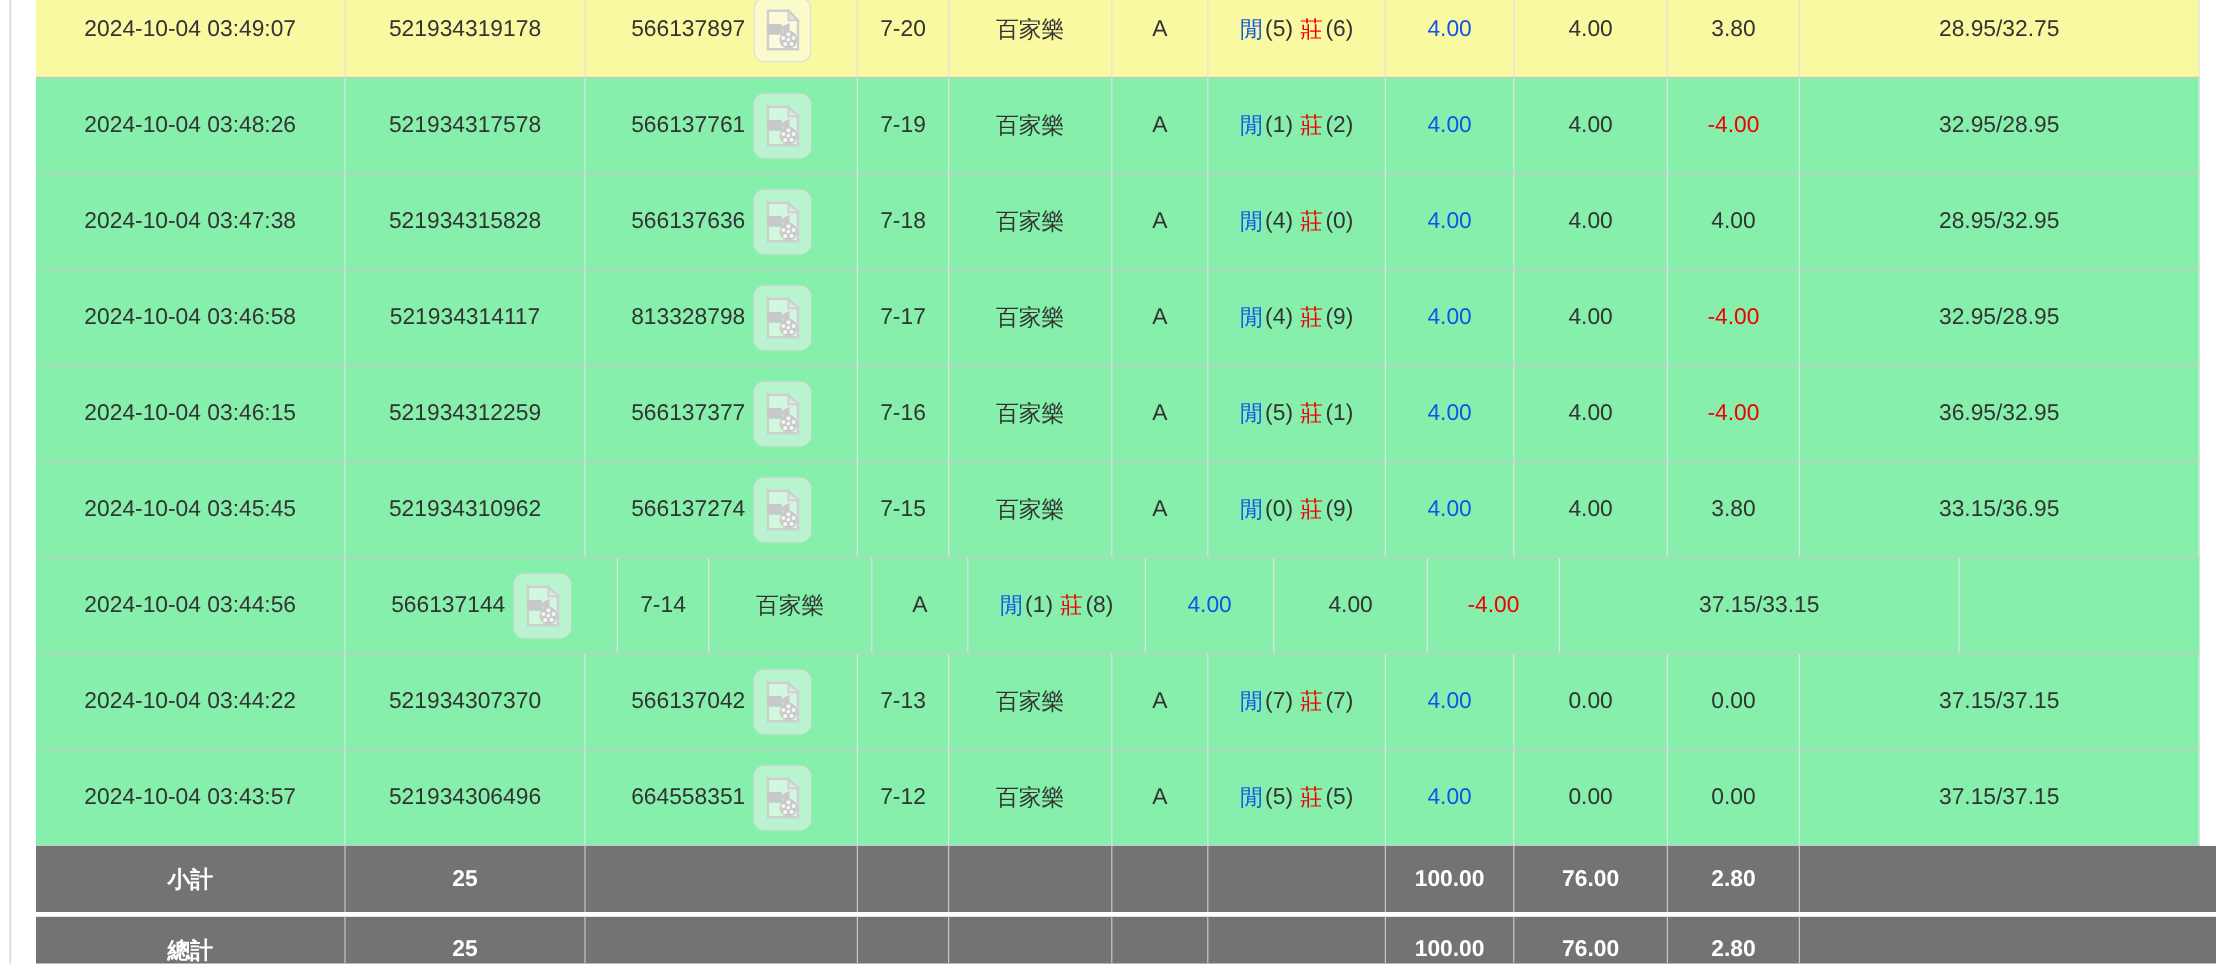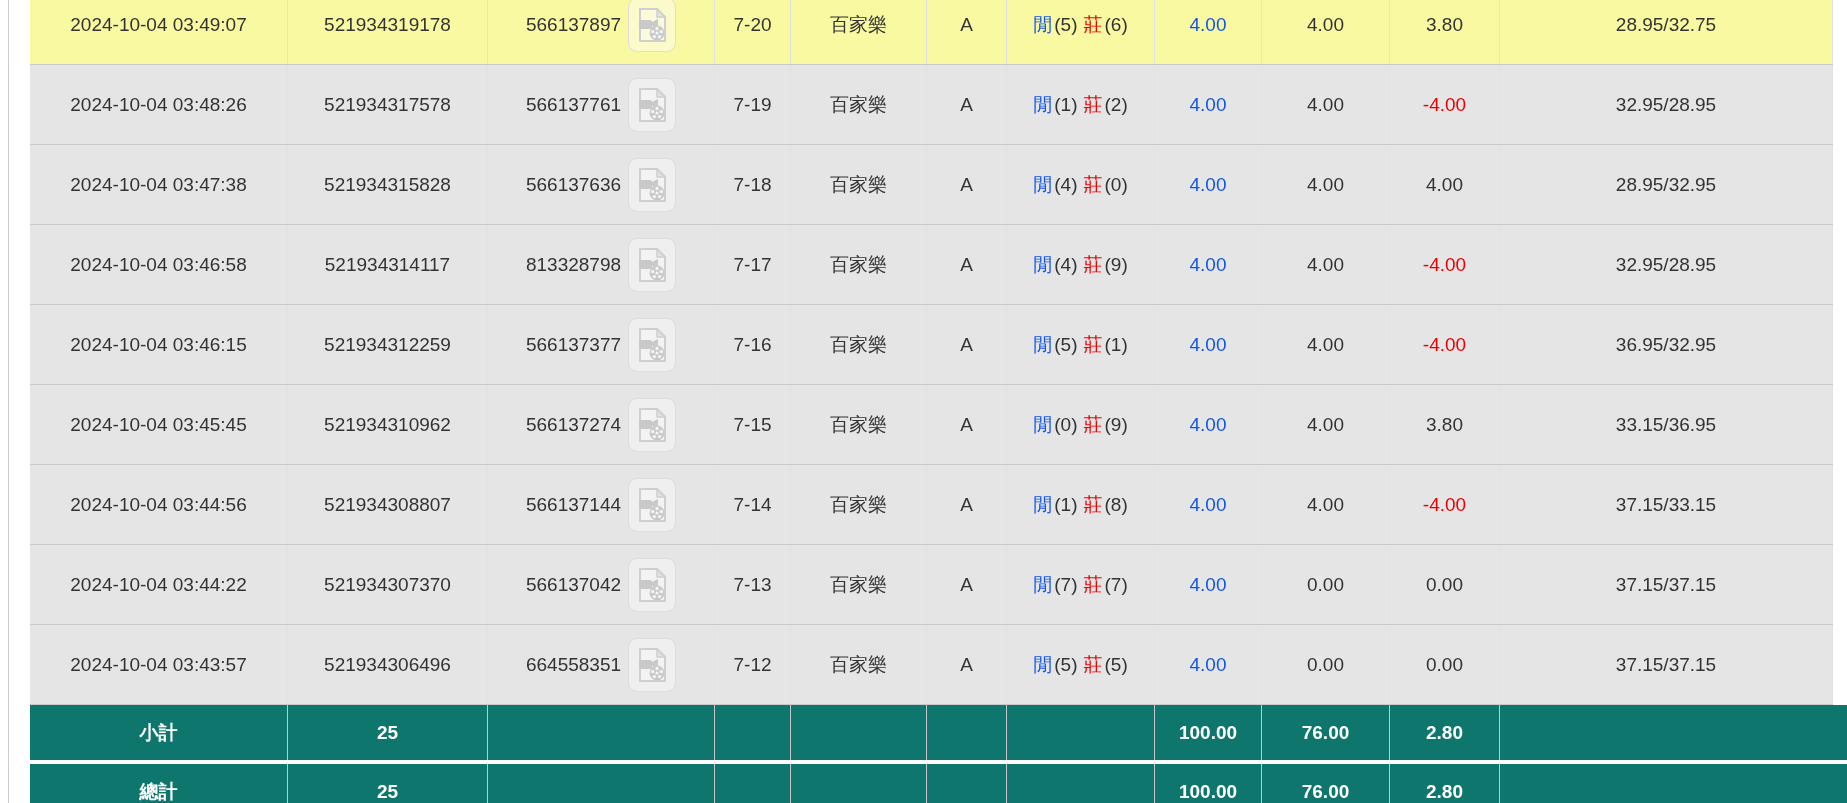--- a/index.html
+++ b/index.html
@@ -12,21 +12,21 @@
   .panel-edge{
     position:absolute;left:8px;top:0;width:1px;height:803px;
     background:#cccccc;
   }
   .table-wrap{
     position:absolute;left:30px;top:-15px;width:1817px;
   }
   .row{
     display:flex;width:1803px;height:80px;
     border-bottom:1px solid #c9c9c9;
-    background:#e5e5e5;
+    background:#86efac;
     box-sizing:border-box;
   }
   .row.hl{ background:#f9f9a2; }
   .cell{
     display:flex;align-items:center;justify-content:center;
     box-sizing:border-box;
     border-right:1px solid #e2e2e2;
     font-size:19px;
     white-space:nowrap;
     overflow:hidden;
@@ -49,21 +49,21 @@
   .icon-btn{
     width:46px;height:52px;flex:0 0 46px;
     border:1px solid #dddddd;border-radius:9px;
     background:rgba(250,250,250,0.45);
     display:flex;align-items:center;justify-content:center;
     cursor:pointer;
   }
   
   .srow{
     display:flex;width:1817px;height:55px;
-    background:#0f766e;
+    background:#737373;
     box-sizing:border-box;
     color:#ffffff;font-weight:bold;
   }
   .srow.gap{margin-top:4px;}
   .srow .cell{
     border-right:1px solid #c6c6c6;
     color:#fff;
   }
   .srow .c-balance{width:347px;border-right:none;}
 </style>
@@ -303,21 +303,20 @@
     </div>
     <div class="cell c-bet">
       <span class="link">4.00</span>
     </div>
     <div class="cell c-valid">4.00</div>
     <div class="cell c-win">3.80</div>
     <div class="cell c-balance">33.15/36.95</div>
   </div>
       <div class="row">
     <div class="cell c-time">2024-10-04 03:44:56</div>
-    <div class="cell c-account">521934308807</div>
     <div class="cell c-game">
       <span>566137144</span>
       <span class="icon-btn">
         <span style="display:flex">
           <svg width="30" height="36" viewBox="0 0 30 36">
             <path d="M3 2 h17 l8 8 v24 h-25 z" fill="#fbfbfb" fill-opacity="0.35" stroke="#cfcfcf" stroke-width="2"></path>
             <path d="M20 2 l8 8 h-8 z" fill="#e2e2e2" stroke="#cfcfcf" stroke-width="1.5"></path>
             <rect x="2" y="13" width="13" height="9" rx="2" fill="#c9c9c9"></rect>
             <path d="M15 15 l6 -3 v10 l-6 -3 z" fill="#c9c9c9"></path>
             <circle cx="20" cy="26" r="7.5" fill="#c9c9c9"></circle>

